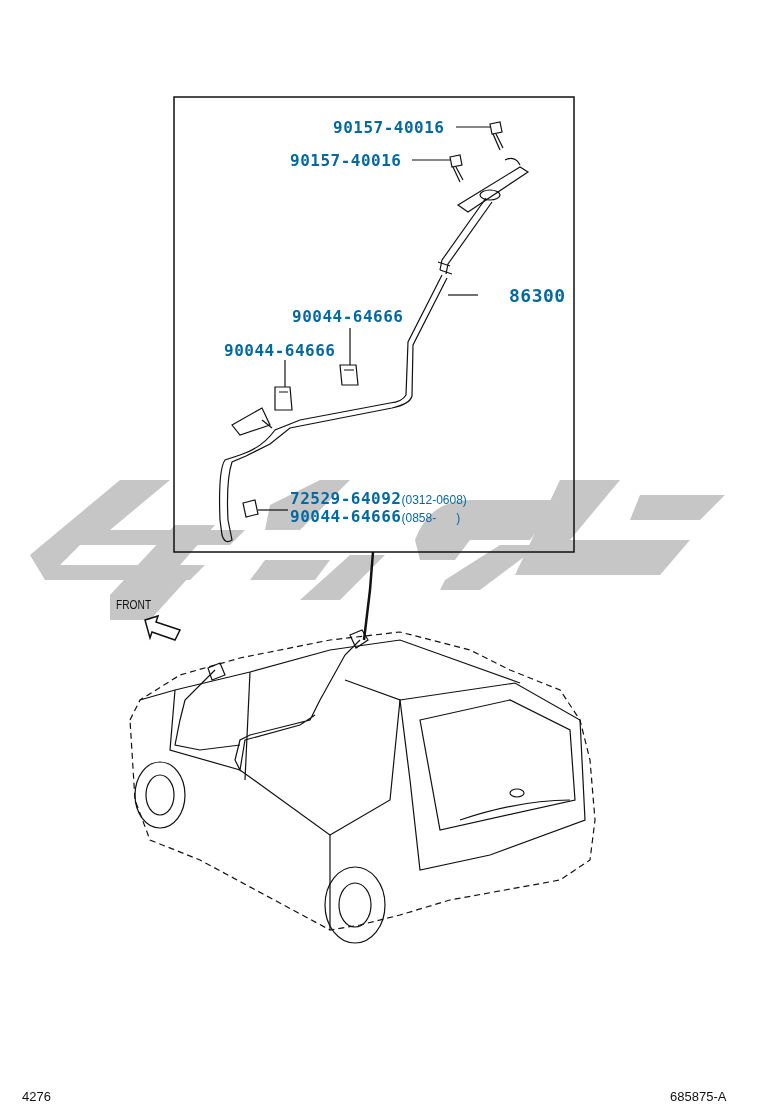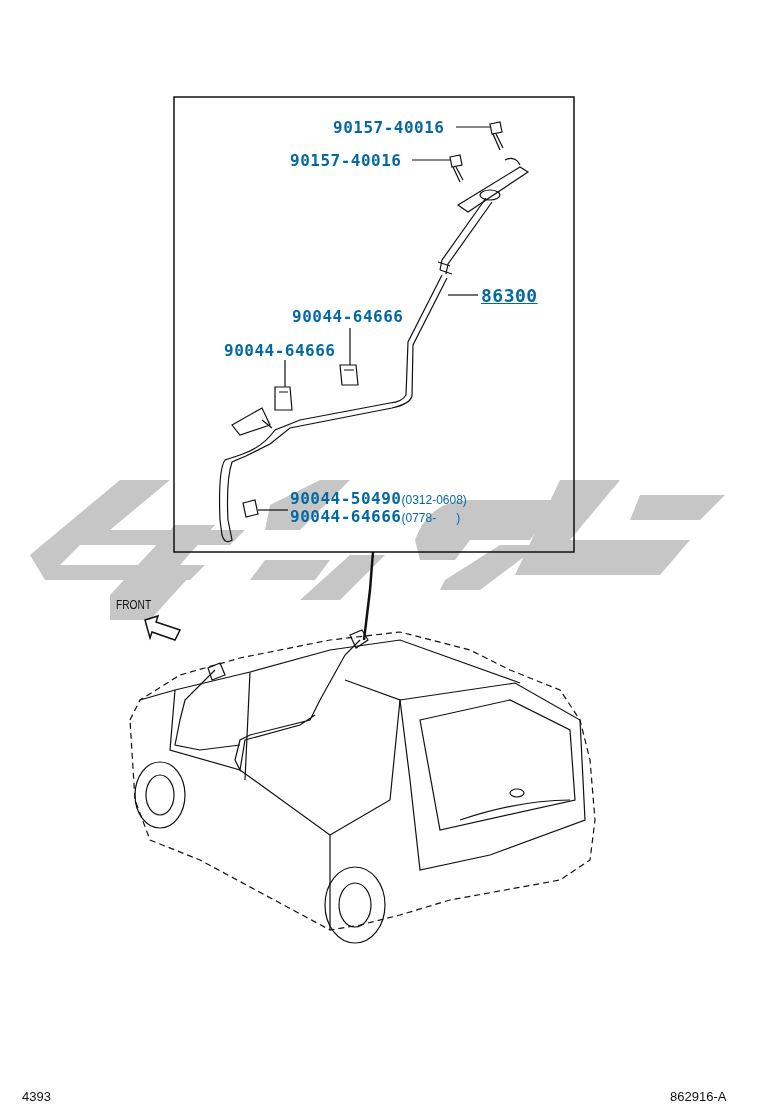--- a/index.html
+++ b/index.html
@@ -93,26 +93,26 @@
 
     <path d="M360 640 L345 655 L320 700 L310 720 L250 735 L240 740 L235 760 L240 770 L245 740 L300 725 L315 715"></path>
     <path d="M215 670 L205 680 L185 700 L180 720 L175 745 L200 750 L240 745"></path>
     <path d="M350 635 L362 630 L368 640 L356 648 Z"></path>
     <path d="M208 668 L220 663 L225 675 L212 680 Z"></path>
   </g>
 </svg>
 
 <div class="lbl" style="left:333px;top:118px;">90157-40016</div>
 <div class="lbl" style="left:290px;top:151px;">90157-40016</div>
-<div class="lbl lbl-big" style="left:481px;top:285px;text-decoration:underline;">86300</div>
+<div class="lbl lbl-big" style="left:509px;top:285px;">86300</div>
 <div class="lbl" style="left:292px;top:307px;">90044-64666</div>
 <div class="lbl" style="left:224px;top:341px;">90044-64666</div>
 <div class="lbl" style="left:290px;top:489px;">
-  <span>90044-50490</span><span class="range">(0312-0608)</span>
+  <span>72529-64092</span><span class="range">(0312-0608)</span>
 </div>
 <div class="lbl" style="left:290px;top:507px;">
-  <span>90044-64666</span><span class="range" style="white-space:pre;">(0778-      )</span>
+  <span>90044-64666</span><span class="range" style="white-space:pre;">(0858-      )</span>
 </div>
 
 <div class="front" style="left:116px;top:598px;">FRONT</div>
 
-<div class="foot" style="left:22px;top:1089px;">4393</div>
-<div class="foot" style="left:670px;top:1089px;">862916-A</div>
+<div class="foot" style="left:22px;top:1089px;">4276</div>
+<div class="foot" style="left:670px;top:1089px;">685875-A</div>
 
 </body></html>

